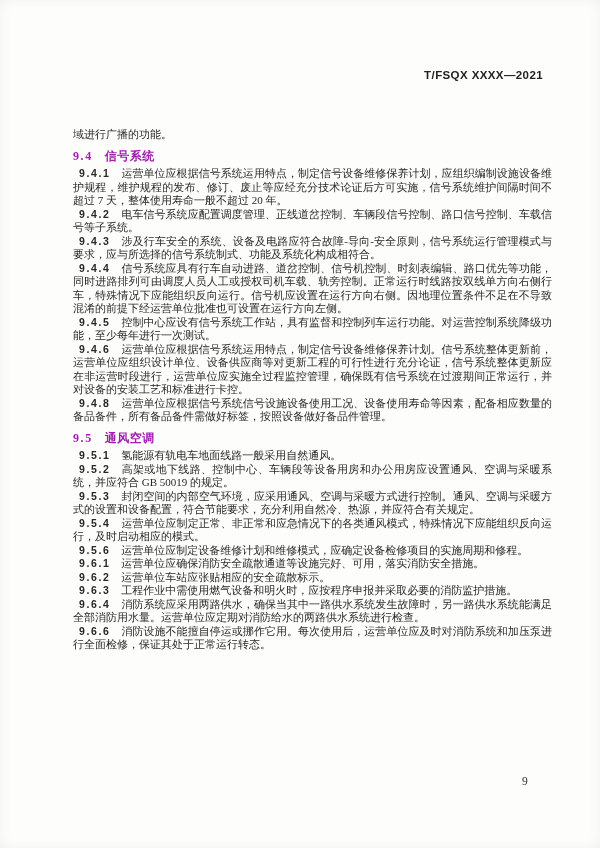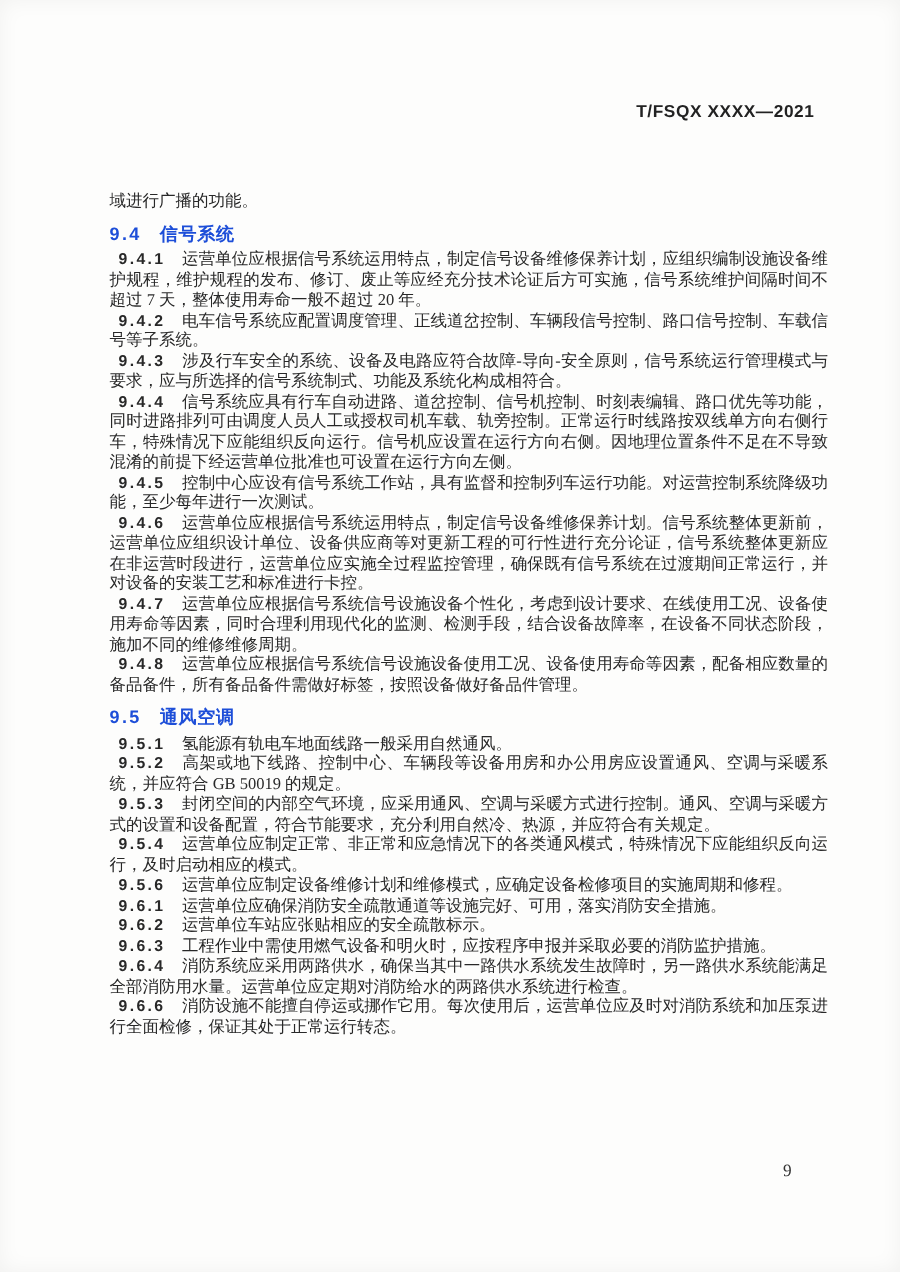--- a/index.html
+++ b/index.html
@@ -41,25 +41,25 @@
   .c-num{
     font-family:"Liberation Sans","DejaVu Sans",sans-serif;
     font-weight:700;
     font-size:10.5px;
     letter-spacing:1.6px;
     margin-right:11px;
     white-space:nowrap;
   }
   .heading{
     margin:8px 0 4px 0;
-    font-family:Liberation Sans, sans-serif;
+    font-family:Liberation Serif, serif;
     font-weight:700;
     font-size:12px;
     line-height:13.5px;
-    color:#1d4ed8;
+    color:#a21caf;
   }
   .h-num{ letter-spacing:1.6px; margin-right:12px; }
   .h-title{ letter-spacing:0.5px; }
   .footer-pagenum{
     position:absolute;
     top:775px;left:522px;
     font-size:11.5px;
     color:#333;
     font-family:"Liberation Serif","DejaVu Serif",serif;
   }
@@ -74,21 +74,20 @@
 
   <div class="doc-body" id="doc-body">
       <p class="cont">域进行广播的功能。</p>
       <div class="heading"><span class="h-num">9.4</span><span class="h-title">信号系统</span></div>
       <p class="clause"><span class="c-num">9.4.1</span><span class="c-text">运营单位应根据信号系统运用特点，制定信号设备维修保养计划，应组织编制设施设备维护规程，维护规程的发布、修订、废止等应经充分技术论证后方可实施，信号系统维护间隔时间不超过 7 天，整体使用寿命一般不超过 20 年。</span></p>
       <p class="clause"><span class="c-num">9.4.2</span><span class="c-text">电车信号系统应配置调度管理、正线道岔控制、车辆段信号控制、路口信号控制、车载信号等子系统。</span></p>
       <p class="clause"><span class="c-num">9.4.3</span><span class="c-text">涉及行车安全的系统、设备及电路应符合故障-导向-安全原则，信号系统运行管理模式与要求，应与所选择的信号系统制式、功能及系统化构成相符合。</span></p>
       <p class="clause"><span class="c-num">9.4.4</span><span class="c-text">信号系统应具有行车自动进路、道岔控制、信号机控制、时刻表编辑、路口优先等功能，同时进路排列可由调度人员人工或授权司机车载、轨旁控制。正常运行时线路按双线单方向右侧行车，特殊情况下应能组织反向运行。信号机应设置在运行方向右侧。因地理位置条件不足在不导致混淆的前提下经运营单位批准也可设置在运行方向左侧。</span></p>
       <p class="clause"><span class="c-num">9.4.5</span><span class="c-text">控制中心应设有信号系统工作站，具有监督和控制列车运行功能。对运营控制系统降级功能，至少每年进行一次测试。</span></p>
       <p class="clause"><span class="c-num">9.4.6</span><span class="c-text">运营单位应根据信号系统运用特点，制定信号设备维修保养计划。信号系统整体更新前，运营单位应组织设计单位、设备供应商等对更新工程的可行性进行充分论证，信号系统整体更新应在非运营时段进行，运营单位应实施全过程监控管理，确保既有信号系统在过渡期间正常运行，并对设备的安装工艺和标准进行卡控。</span></p>
-      <p class="clause"><span class="c-num">9.4.7</span><span class="c-text">运营单位应根据信号系统信号设施设备个性化，考虑到设计要求、在线使用工况、设备使用寿命等因素，同时合理利用现代化的监测、检测手段，结合设备故障率，在设备不同状态阶段，施加不同的维修维修周期。</span></p>
       <p class="clause"><span class="c-num">9.4.8</span><span class="c-text">运营单位应根据信号系统信号设施设备使用工况、设备使用寿命等因素，配备相应数量的备品备件，所有备品备件需做好标签，按照设备做好备品件管理。</span></p>
       <div class="heading"><span class="h-num">9.5</span><span class="h-title">通风空调</span></div>
       <p class="clause"><span class="c-num">9.5.1</span><span class="c-text">氢能源有轨电车地面线路一般采用自然通风。</span></p>
       <p class="clause"><span class="c-num">9.5.2</span><span class="c-text">高架或地下线路、控制中心、车辆段等设备用房和办公用房应设置通风、空调与采暖系统，并应符合 GB 50019 的规定。</span></p>
       <p class="clause"><span class="c-num">9.5.3</span><span class="c-text">封闭空间的内部空气环境，应采用通风、空调与采暖方式进行控制。通风、空调与采暖方式的设置和设备配置，符合节能要求，充分利用自然冷、热源，并应符合有关规定。</span></p>
       <p class="clause"><span class="c-num">9.5.4</span><span class="c-text">运营单位应制定正常、非正常和应急情况下的各类通风模式，特殊情况下应能组织反向运行，及时启动相应的模式。</span></p>
       <p class="clause"><span class="c-num">9.5.6</span><span class="c-text">运营单位应制定设备维修计划和维修模式，应确定设备检修项目的实施周期和修程。</span></p>
       <p class="clause"><span class="c-num">9.6.1</span><span class="c-text">运营单位应确保消防安全疏散通道等设施完好、可用，落实消防安全措施。</span></p>
       <p class="clause"><span class="c-num">9.6.2</span><span class="c-text">运营单位车站应张贴相应的安全疏散标示。</span></p>
       <p class="clause"><span class="c-num">9.6.3</span><span class="c-text">工程作业中需使用燃气设备和明火时，应按程序申报并采取必要的消防监护措施。</span></p>

